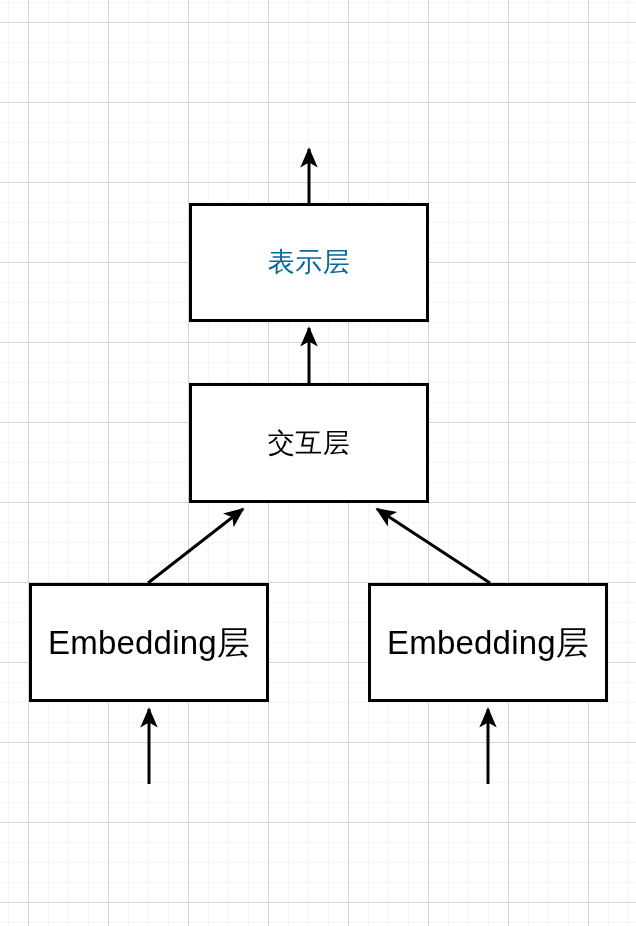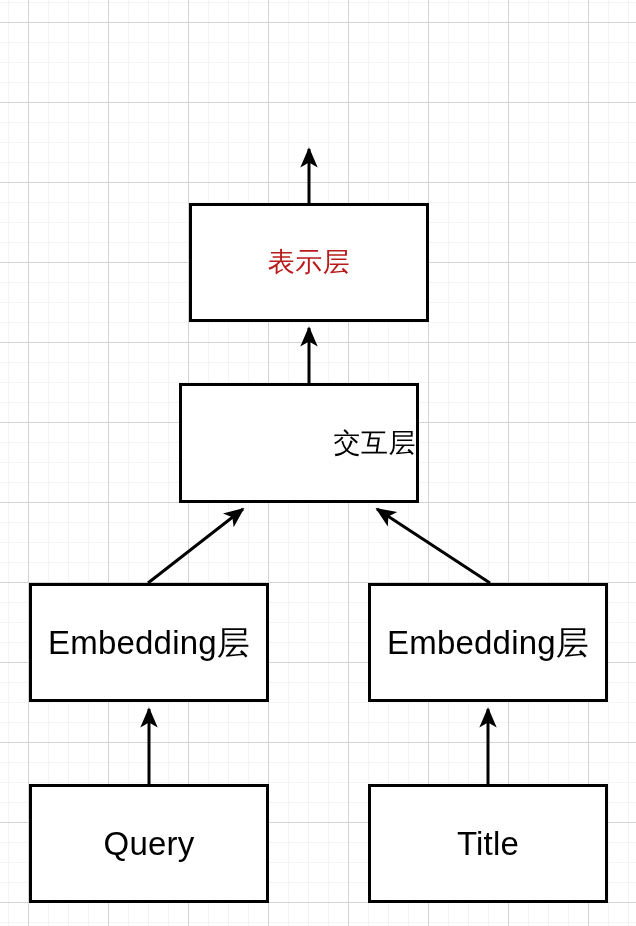--- a/index.html
+++ b/index.html
@@ -73,37 +73,31 @@
     <line x1="148" y1="583" x2="243" y2="509" stroke="#000000" stroke-width="3" marker-end="url(#arrowhead)"></line>
 
     <line x1="490" y1="583" x2="377" y2="509" stroke="#000000" stroke-width="3" marker-end="url(#arrowhead)"></line>
 
     <line x1="149" y1="784" x2="149" y2="709" stroke="#000000" stroke-width="3" marker-end="url(#arrowhead)"></line>
 
     <line x1="488" y1="784" x2="488" y2="709" stroke="#000000" stroke-width="3" marker-end="url(#arrowhead)"></line>
   </svg>
 
 
-  <div class="node" style="left: 189px; top: 203px; width: 240px; height: 119px; background: rgb(255, 255, 255); border-color: rgb(0, 0, 0); border-width: 3px; color: #b91c1c;">
+  <div class="node" style="left: 189px; top: 203px; width: 240px; height: 119px; background: rgb(255, 255, 255); border-color: rgb(0, 0, 0); border-width: 3px; color: #0369a1;">
     <span class="node-label">表示层</span>
   </div>
 
-  <div class="node" style="left: 179px; top: 383px; width: 240px; height: 120px; background: rgb(255, 255, 255); border-color: rgb(0, 0, 0); border-width: 3px; color: rgb(0, 0, 0); justify-content: flex-end;">
+  <div class="node" style="left: 189px; top: 383px; width: 240px; height: 120px; background: rgb(255, 255, 255); border-color: rgb(0, 0, 0); border-width: 3px; color: rgb(0, 0, 0);">
     <span class="node-label">交互层</span>
   </div>
 
   <div class="node" style="left: 29px; top: 583px; width: 240px; height: 119px; background: rgb(255, 255, 255); border-color: rgb(0, 0, 0); border-width: 3px; color: rgb(0, 0, 0);">
     <span class="node-label latin">Embedding层</span>
   </div>
 
   <div class="node" style="left: 368px; top: 583px; width: 240px; height: 119px; background: rgb(255, 255, 255); border-color: rgb(0, 0, 0); border-width: 3px; color: rgb(0, 0, 0);">
     <span class="node-label latin">Embedding层</span>
   </div>
 
-  <div class="node" style="left: 29px; top: 784px; width: 240px; height: 119px; background: rgb(255, 255, 255); border-color: rgb(0, 0, 0); border-width: 3px; color: rgb(0, 0, 0);">
-    <span class="node-label latin">Query</span>
-  </div>
 
-  <div class="node" style="left: 368px; top: 784px; width: 240px; height: 119px; background: rgb(255, 255, 255); border-color: rgb(0, 0, 0); border-width: 3px; color: rgb(0, 0, 0);">
-    <span class="node-label latin">Title</span>
-  </div>
 
 </div>
 
 </body></html>

